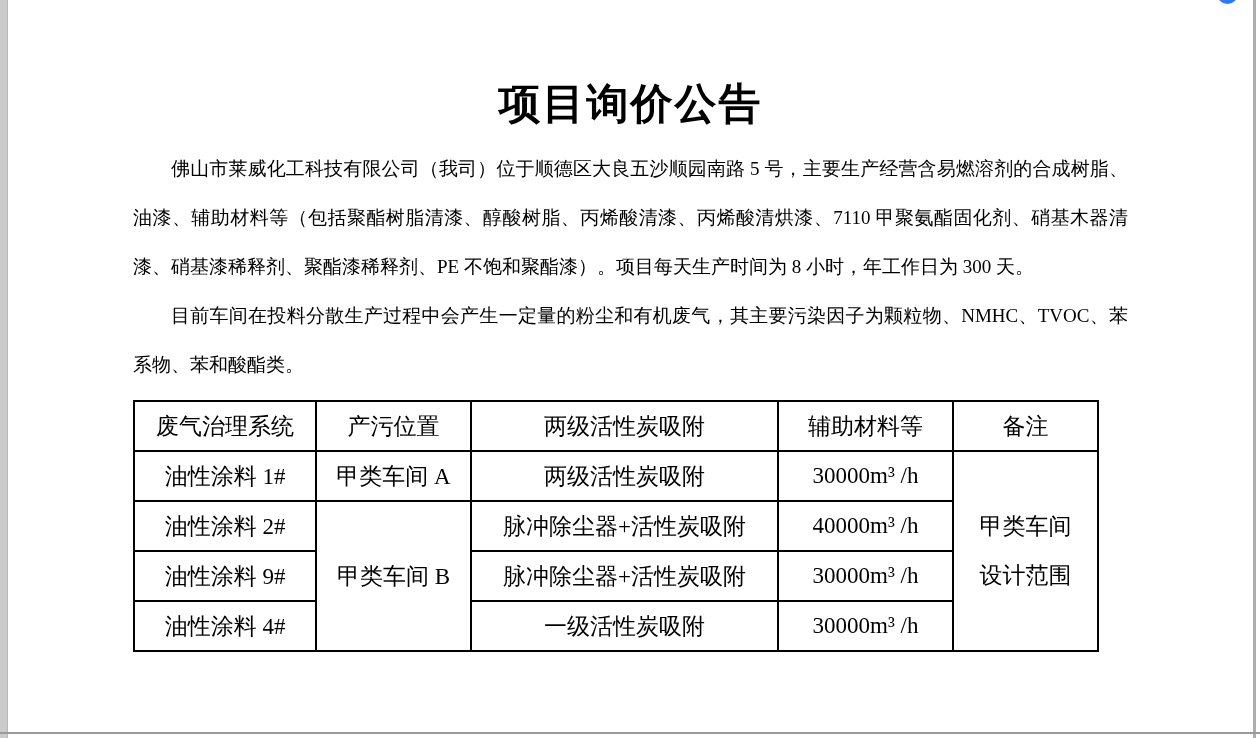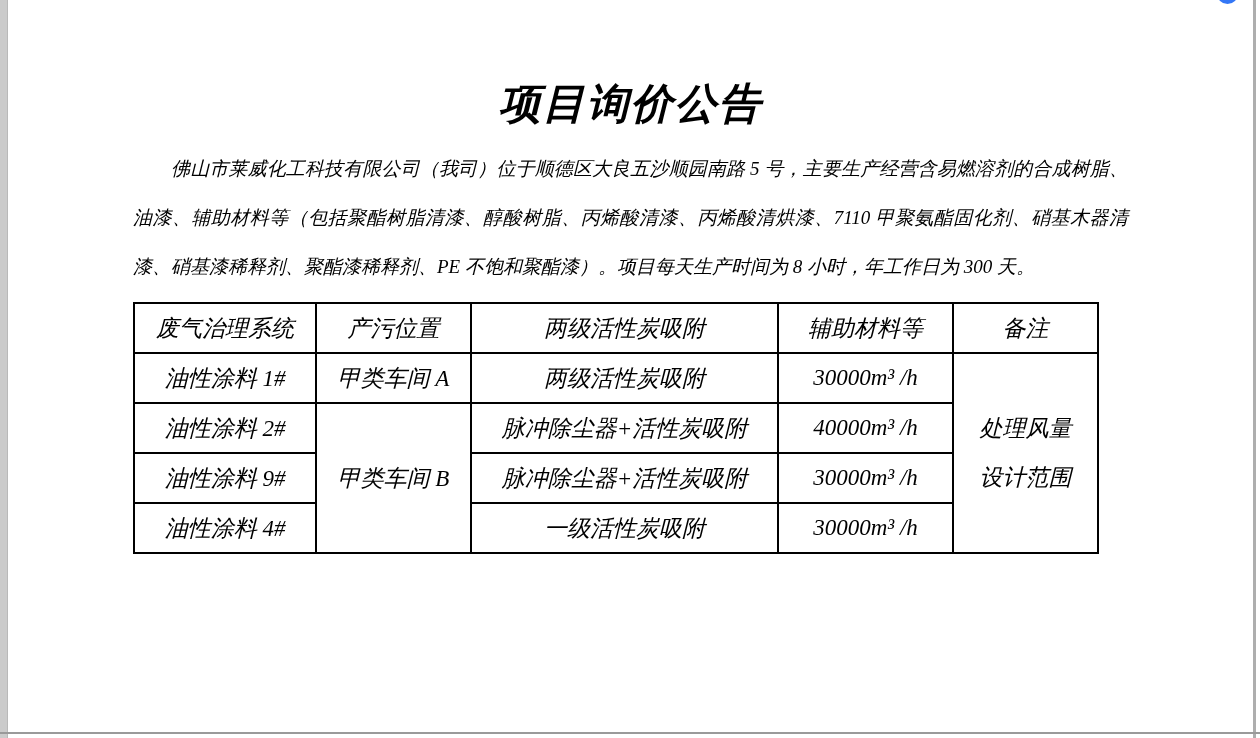--- a/index.html
+++ b/index.html
@@ -39,21 +39,20 @@
     left: 1217px; top: -17px;
     width: 21px; height: 21px;
     border-radius: 50%;
     background: #3477f6;
   }
   .page {
     position: absolute; left: 9px; top: 0;
     width: 1244px; height: 738px;
     background: #ffffff;
     overflow: hidden;
-    font-style: italic;
   }
   .content {
     position: absolute; left: 124px; top: 0;
     width: 995px;
     color: #000000;
   }
   .doc-title {
     padding-top: 76px;
     height: 132px;
     font-size: 42px;
@@ -99,20 +98,21 @@
 
 <div class="viewer">
 
   <div class="page">
     <div class="content">
 
       <h1 class="doc-title">项目询价公告</h1>
 
       <div class="body-text">
         <p>佛山市莱威化工科技有限公司（我司）位于顺德区大良五沙顺园南路 5 号，主要生产经营含易燃溶剂的合成树脂、油漆、辅助材料等（包括聚酯树脂清漆、醇酸树脂、丙烯酸清漆、丙烯酸清烘漆、7110 甲聚氨酯固化剂、硝基木器清漆、硝基漆稀释剂、聚酯漆稀释剂、PE 不饱和聚酯漆）。项目每天生产时间为 8 小时，年工作日为 300 天。</p>
+        <p>目前车间在投料分散生产过程中会产生一定量的粉尘和有机废气，其主要污染因子为颗粒物、NMHC、TVOC、苯系物、苯和酸酯类。</p>
       </div>
 
       <table class="facilities">
         <colgroup>
           <col class="c1">
             <col class="c2">
             <col class="c3">
             <col class="c4">
             <col class="c5">
         </colgroup>
@@ -125,21 +125,21 @@
             <th>备注</th>
           </tr>
         </thead>
         <tbody>
           <tr>
             <td>油性涂料 1#</td>
             <td>甲类车间 A</td>
             <td>两级活性炭吸附</td>
             <td>30000m³ /h</td>
             <td rowspan="4">
-              <div class="remark-line">处理风量</div>
+              <div class="remark-line">甲类车间</div>
               <div class="remark-line">设计范围</div>
             </td>
           </tr>
           <tr>
             <td>油性涂料 2#</td>
             <td rowspan="3">甲类车间 B</td>
             <td>脉冲除尘器+活性炭吸附</td>
             <td>40000m³ /h</td>
           </tr>
           <tr>

